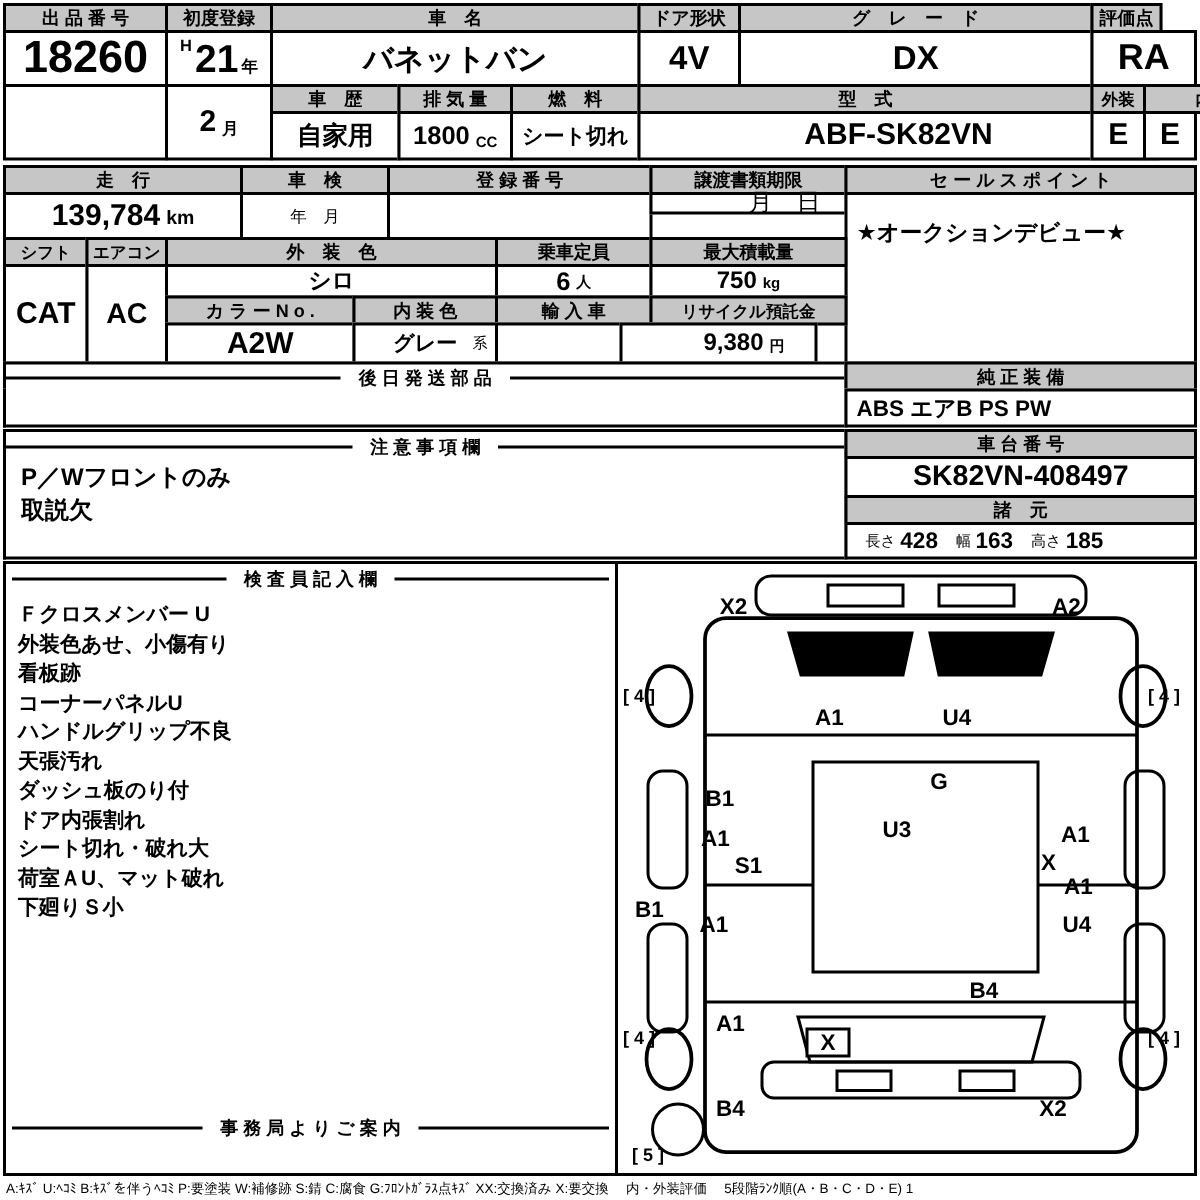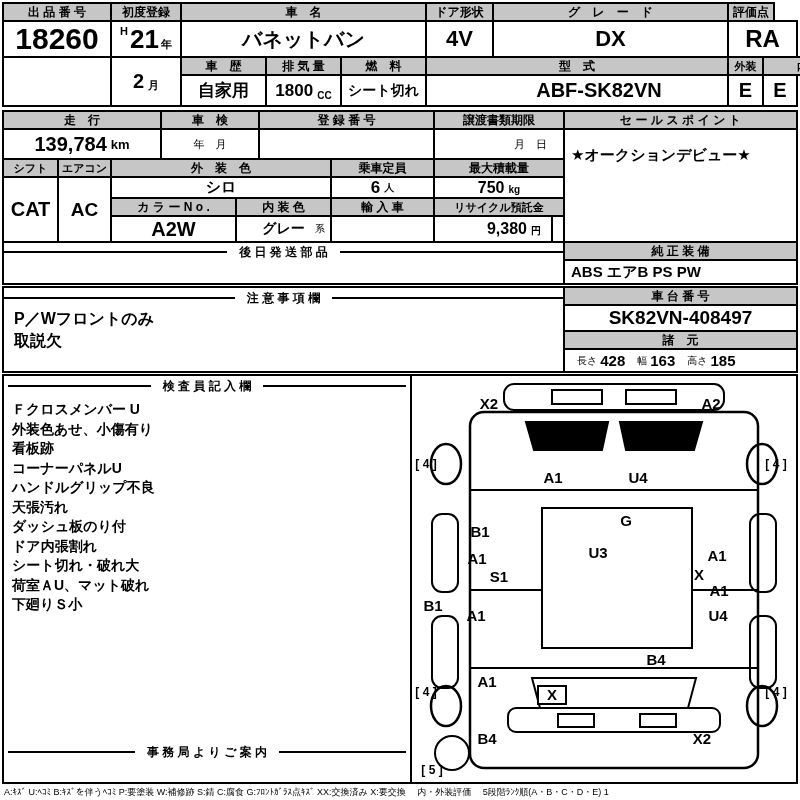--- a/index.html
+++ b/index.html
@@ -136,21 +136,21 @@
     </div>
 
   <div class="cell val" style="left:2px;top:128px;width:160px;height:32px;">
     <span style="font-size:20px;">139,784</span>
     <span style="font-size:13px;font-weight:bold;margin-left:4px;">km</span>
   </div>
   <div class="cell" style="left:160px;top:128px;width:100px;height:32px;font-size:11px;">
       <span>年　月</span>
     </div>
   <div class="cell" style="left:258px;top:128px;width:177px;height:32px;"></div>
-  <div class="cell right" style="left:433px;top:128px;width:132px;height:32px;font-size:11px;padding-right:16px;">
+  <div class="cell right" style="left:433px;top:128px;width:132px;height:15px;font-size:16px;padding-right:16px;">
       <span>月　日</span>
     </div>
   <div class="cell left topalign" style="left:563px;top:128px;width:235px;height:115px;padding:16px 0 0 6px;font-weight:bold;font-size:15px;">
       <span>★オークションデビュー★</span>
     </div>
 
   <div class="cell hd" style="left:2px;top:158px;width:57px;height:20px;font-size:11px;">
       <span>シフト</span>
     </div>
   <div class="cell hd" style="left:57px;top:158px;width:55px;height:20px;font-size:11px;">
@@ -198,21 +198,21 @@
     </div>
 
   <div class="cell val" style="left:110px;top:215px;width:127px;height:28px;font-size:20px;">
       <span>A2W</span>
     </div>
   <div class="cell val" style="left:235px;top:215px;width:97px;height:28px;">
     <span style="font-size:14px;">グレー</span>
     <span style="position:absolute;right:5px;bottom:5px;font-size:10px;font-weight:normal;">系</span>
   </div>
   <div class="cell" style="left:330px;top:215px;width:105px;height:28px;"></div>
-  <div class="cell val right" style="left:433px;top:215px;width:120px;height:28px;padding-right:10px;">
+  <div class="cell val right" style="left:413px;top:215px;width:132px;height:28px;padding-right:20px;">
     <span style="font-size:16px;">9,380</span>
     <span class="unit-sm" style="margin-bottom:3px;">円</span>
   </div>
 
   <div class="cell band nb-b" style="left:2px;top:241px;width:563px;height:20px;">
     <span class="flank"></span>
     <span class="btxt">後 日 発 送 部 品</span>
     <span class="flank"></span>
   </div>
   <div class="cell hd" style="left:563px;top:241px;width:235px;height:20px;">

